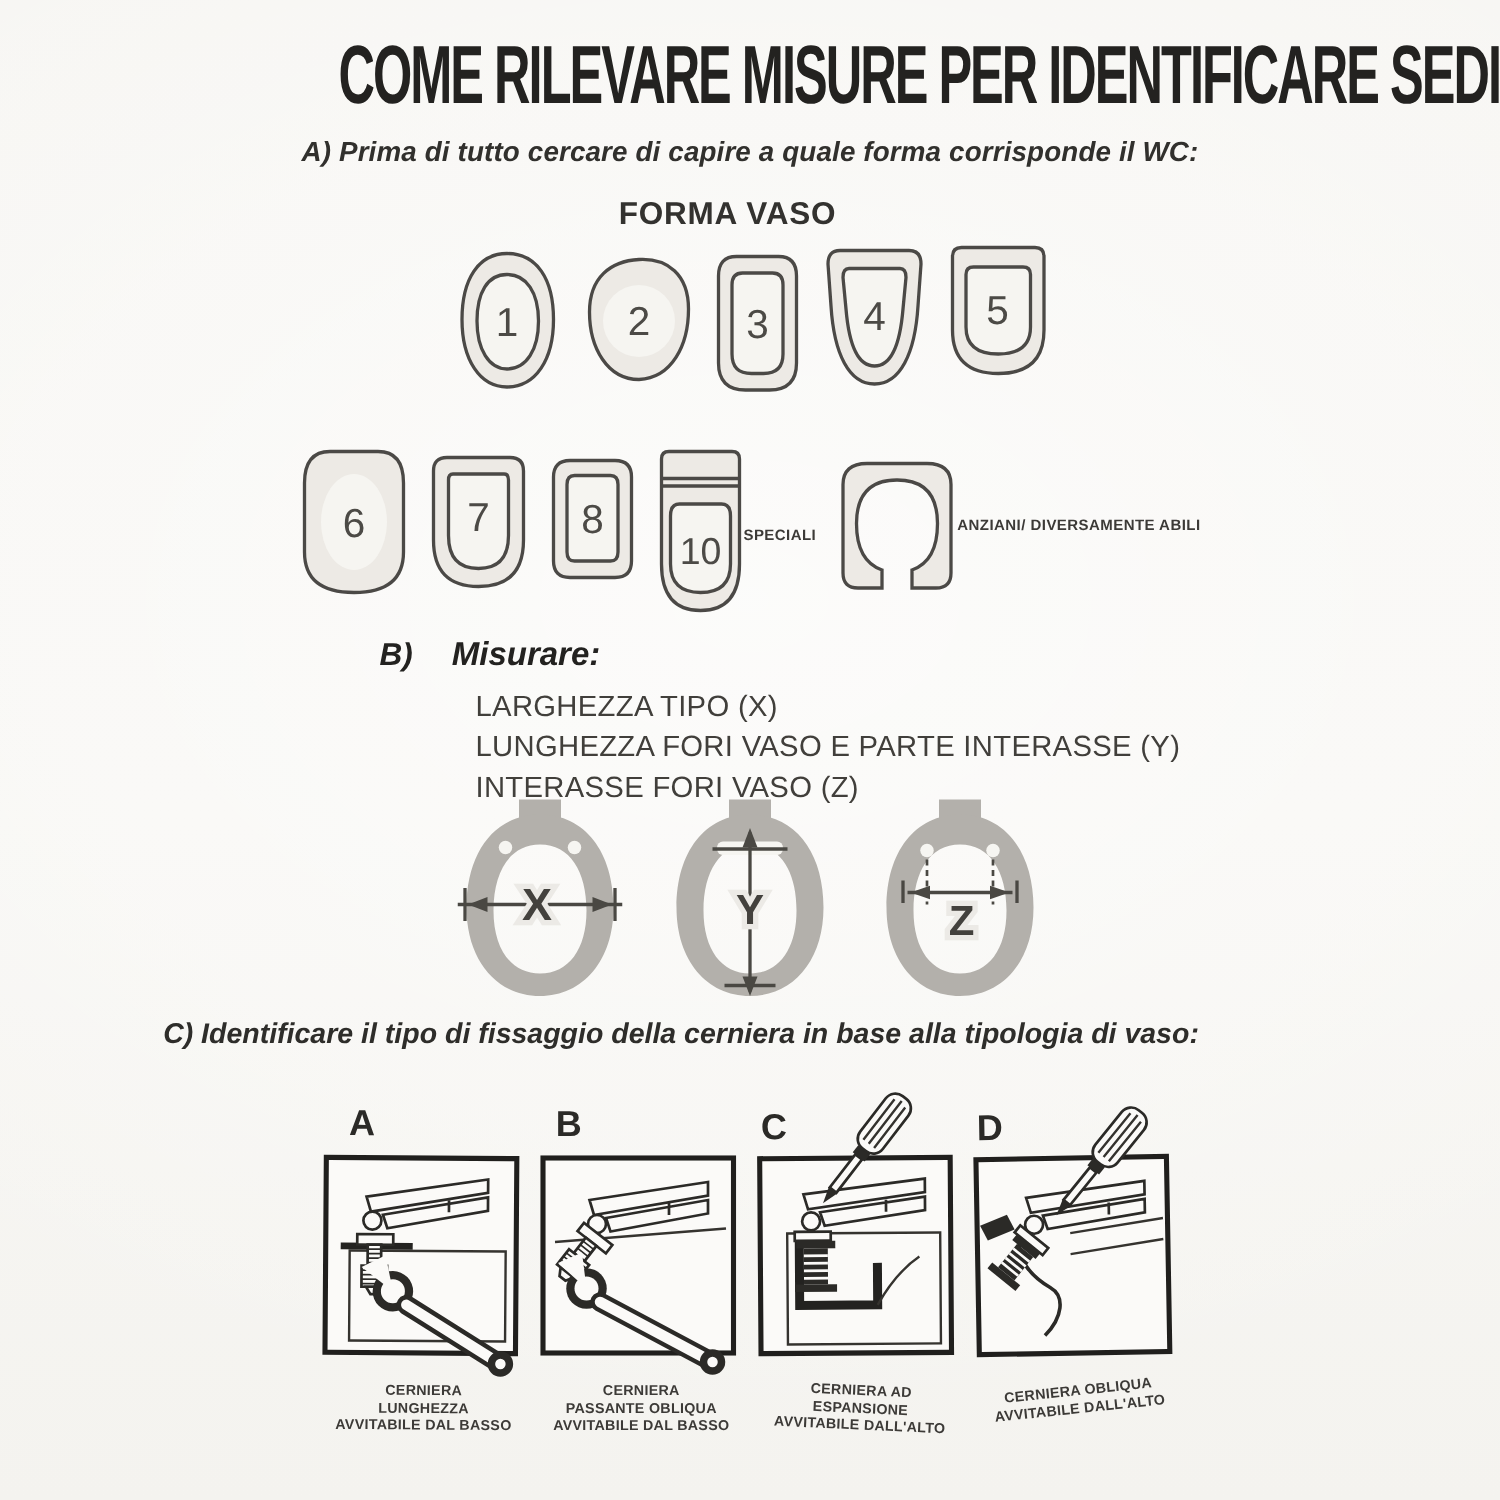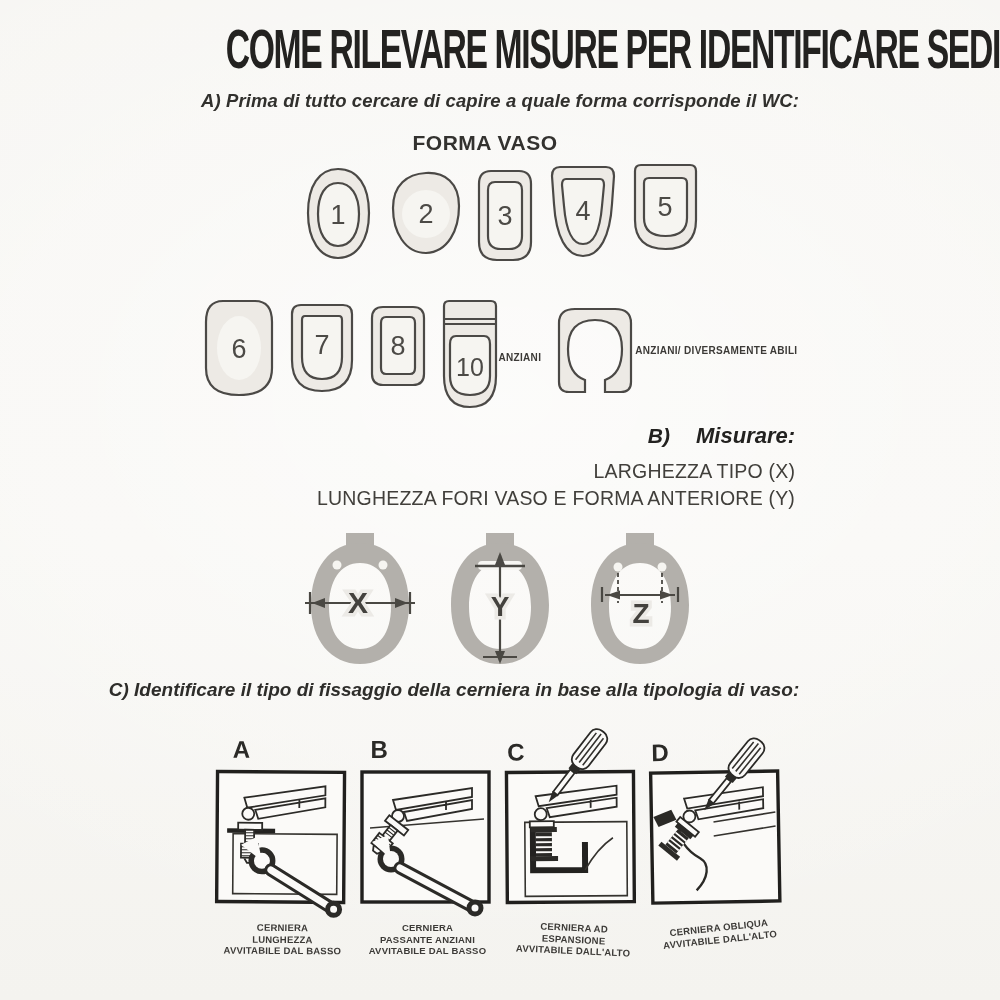--- a/index.html
+++ b/index.html
@@ -27,21 +27,21 @@
   .row1{top:162px;}
   .row2{top:298px;}
   .seat path{stroke:var(--outline,#4b4946);stroke-width:2.2;}
   .seat .outer{fill:var(--shape_fill,#edeae5);}
   .seat .inner{fill:#f6f5f1;}
   .seat text{font-family:"Liberation Sans",sans-serif;font-weight:400;fill:#4c4a46;}
   .shape-col{display:flex;flex-direction:row;align-items:center;}
   .shape-caption{margin-top:9px;font-size:10px;font-weight:bold;letter-spacing:.3px;
     color:var(--caption_ink,#3c3a37);text-align:center;line-height:1.25;}
 
-  .secb{position:absolute;top:423px;left:253px;text-align:right;}
+  .secb{position:absolute;top:423px;left:253px;}
   .secb-label{font-style:italic;font-weight:bold;font-size:21px;}
   .secb-heading{font-style:italic;font-weight:bold;font-size:22px;margin-left:26px;}
   .secb-items{margin:9px 0 0 64px;font-size:19.5px;line-height:27px;color:#413f3b;letter-spacing:.2px;}
 
   .diagrams{top:531px;gap:30px;}
   .diag .gray{fill:var(--diagram_gray,#b3b0ab);}
   .diag .paperfill{fill:#f6f5f1;}
   .diag .dim{stroke:#4a4843;fill:none;}
   .diag .arrow{fill:#4a4843;}
   .diag text{font-family:"Liberation Sans",sans-serif;font-weight:bold;fill:#43413d;
@@ -129,38 +129,39 @@
       <path class="inner" d="M17,13 L41,13 Q46,13 46,19 L46,64 Q46,70 41,70 L17,70 Q12,70 12,64 L12,19 Q12,13 17,13 Z"></path>
       <text x="29" y="51" font-size="27" text-anchor="middle">8</text>
     </svg>
     <div class="shape-col">
       <svg class="seat" width="58" height="112" viewBox="0 0 58 112">
         <path class="outer" d="M8,3 L50,3 Q55,3 55,8 L55,78 Q55,109 29,109 Q3,109 3,78 L3,8 Q3,3 8,3 Z"></path>
         <path class="lnthin" d="M3,21 L55,21 M3,26 L55,26"></path>
         <path class="inner" d="M15,38 L43,38 Q49,38 49,46 L49,78 Q49,97 29,97 Q9,97 9,78 L9,46 Q9,38 15,38 Z"></path>
         <text x="29" y="78" font-size="25" text-anchor="middle">10</text>
       </svg>
-      <div class="shape-caption">ANZIANI</div>
+      <div class="shape-caption">SPECIALI</div>
     </div>
     <div class="shape-col">
       <svg class="seat" width="80" height="92" viewBox="0 0 80 92" style="margin-top:5px">
         <path class="outer" d="M30,89 L14,89 Q4,89 4,79 L4,20 Q4,6 20,6 L60,6 Q76,6 76,20 L76,79 Q76,89 66,89 L50,89 L50,77 Q67,71 67,46 Q67,17 40,17 Q13,17 13,46 Q13,71 30,77 Z"></path>
       </svg>
       <div class="shape-caption">
         <span>ANZIANI/</span>
         <span>DIVERSAMENTE ABILI</span>
       </div>
     </div>
   </div>
 
   <div class="secb">
     <span class="secb-label">B)</span><span class="secb-heading">Misurare:</span>
     <div class="secb-items">
       <div>LARGHEZZA TIPO (X)</div>
-      <div>LUNGHEZZA FORI VASO E FORMA ANTERIORE (Y)</div>
+      <div>LUNGHEZZA FORI VASO E PARTE INTERASSE (Y)</div>
+      <div>INTERASSE FORI VASO (Z)</div>
     </div>
   </div>
 
   <div class="row diagrams">
     <svg class="diag" width="110" height="136" viewBox="0 0 110 136">
       <rect class="gray" x="41" y="2" width="28" height="22"></rect>
       <path class="gray" fill-rule="evenodd" d="M55,12 C85,12 104,37 104,74 C104,109 84,133 55,133 C26,133 6,109 6,74 C6,37 25,12 55,12 Z
            M55,32 C75,32 86,50 86,76 C86,102 74,118 55,118 C36,118 24,102 24,76 C24,50 35,32 55,32 Z"></path>
       <circle class="paperfill" cx="32" cy="34" r="4.5"></circle>
       <circle class="paperfill" cx="78" cy="34" r="4.5"></circle>
@@ -257,21 +258,21 @@
           <circle class="fillp" cx="33" cy="135" r="8"></circle>
           <polygon class="fillp" points="33,135 14,118 30,111"></polygon>
           <path d="M42,144 L117,184" stroke="#2b2a27" stroke-width="13" stroke-linecap="round" fill="none"></path>
           <path d="M42,144 L117,184" stroke="#fbfaf8" stroke-width="7" stroke-linecap="round" fill="none"></path>
           <circle class="dk" cx="117" cy="184" r="8.5"></circle>
           <circle class="fillp" cx="117" cy="184" r="3.5"></circle>
         </g>
       </svg>
       <div class="type-caption">
         <span class="cap-n">CERNIERA</span>
-        <span class="cap-b">PASSANTE ANZIANI</span>
+        <span class="cap-b">PASSANTE OBLIQUA</span>
         <span class="cap-n">AVVITABILE DAL BASSO</span>
       </div>
     </div>
 
     <div class="type-cell rot-c">
       <div class="type-letter" style="left:2px;top:14px">C</div>
       <svg width="140" height="196" viewBox="0 0 140 196">
         <rect class="frame" x="4" y="48" width="127" height="130"></rect>
         <g>
           <path class="ln" d="M33,72 L114,62 L114,71 L36,82 Z"></path>

